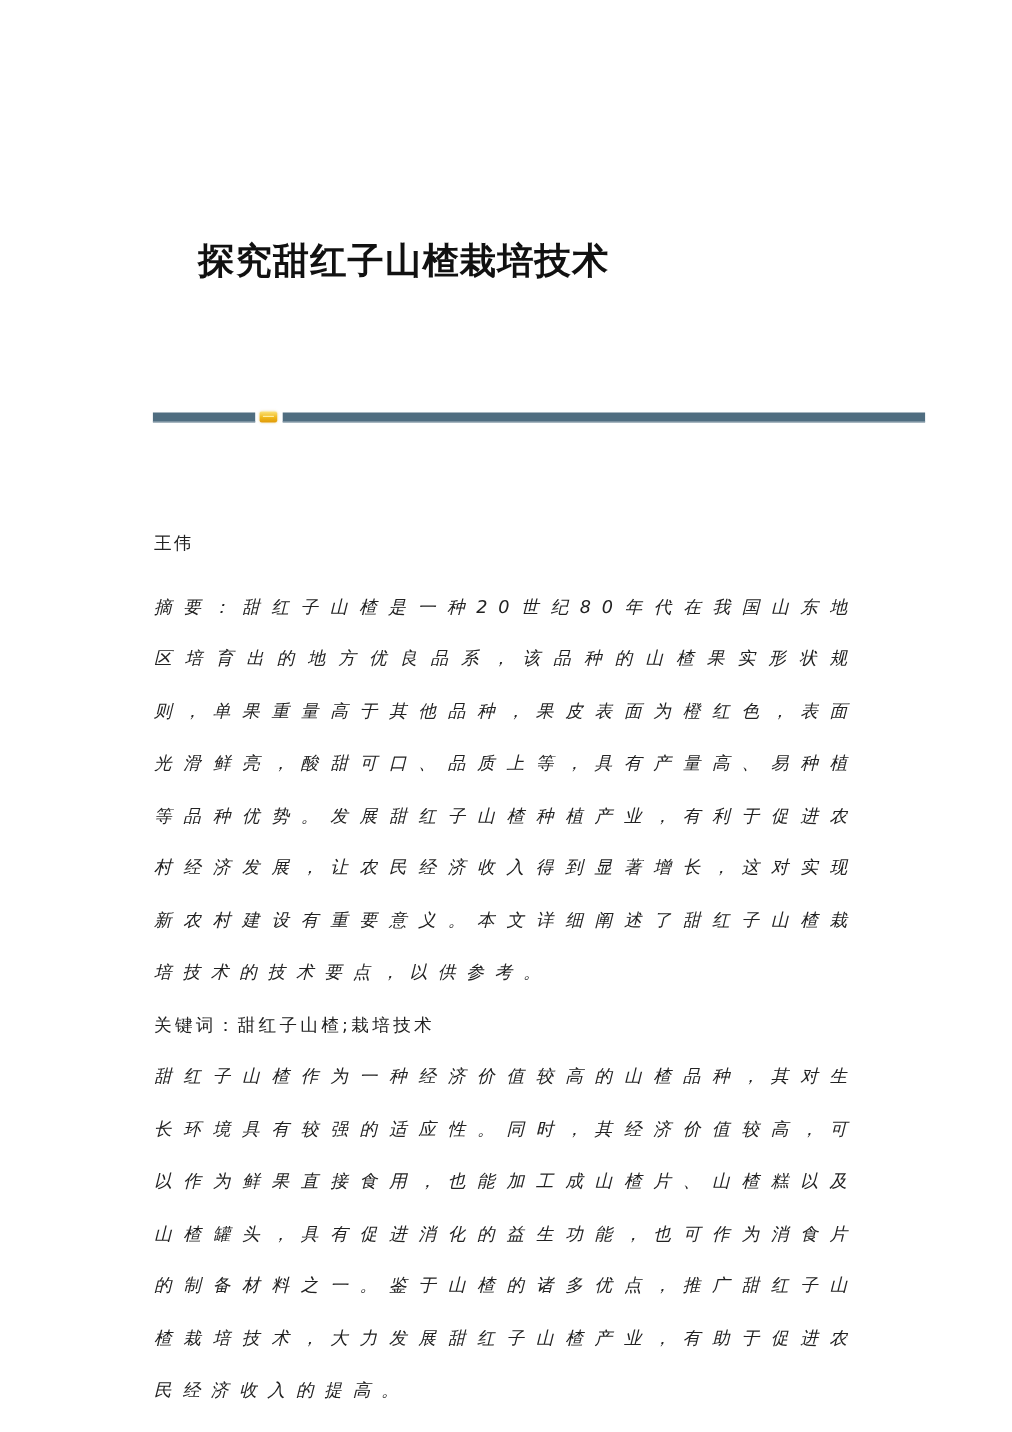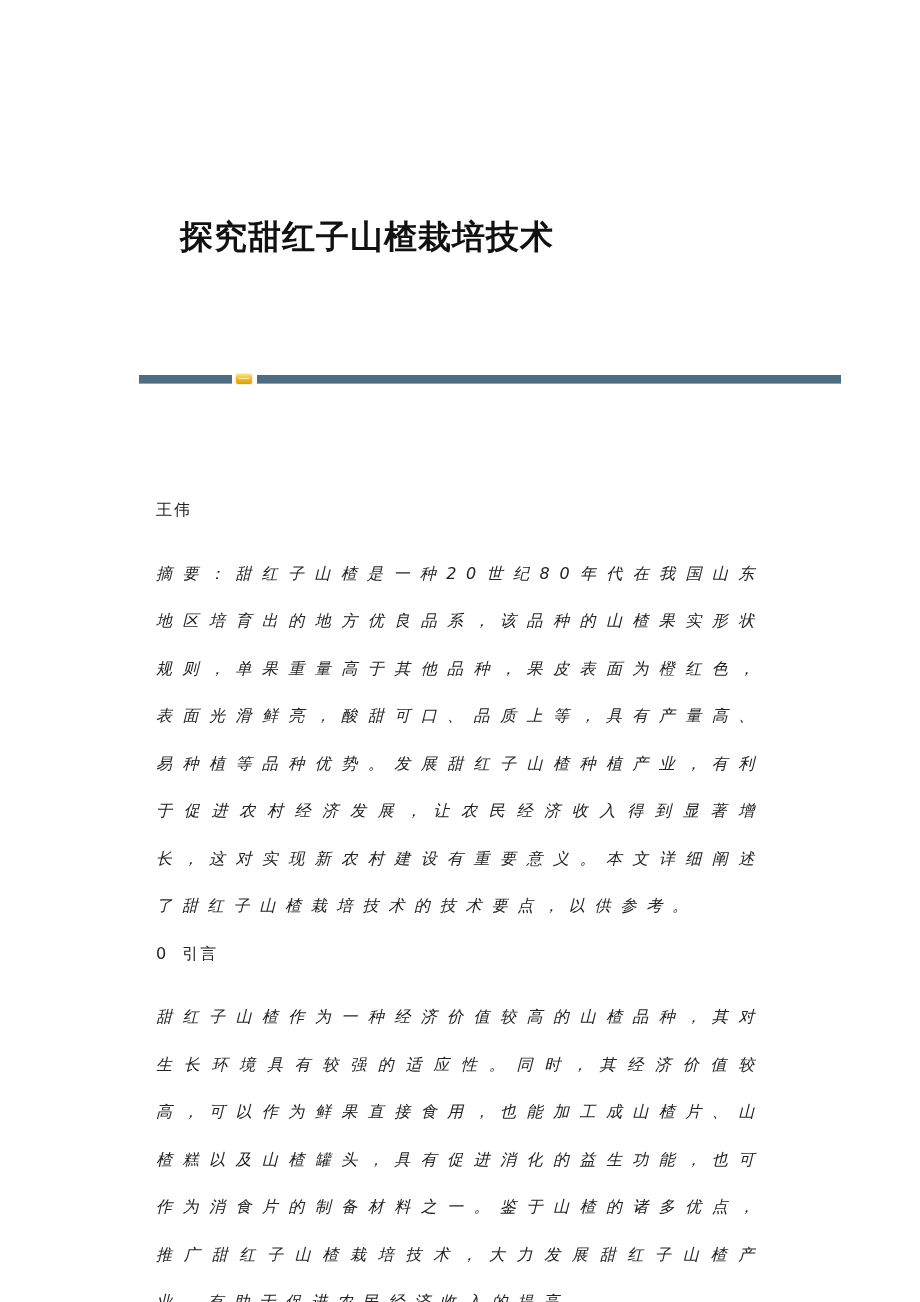--- a/index.html
+++ b/index.html
@@ -66,21 +66,21 @@
       position: absolute;
       left: 140px;
       top: 470px;
       width: 640px;
       font-size: 16px;
       line-height: 47.5px;
       letter-spacing: 9.8px;
       color: #222;
     }
     .content p {
-      margin: 16px;
+      margin: 0;
       text-align: justify;
     }
     .content .author { letter-spacing: 2px; margin-bottom: 10px; }
     .content .para { margin-bottom: 0; font-style: italic; }
     .content .keywords { letter-spacing: 3px; margin-top: 0; }
     .content .section-head { letter-spacing: 2px; margin-top: 0; word-spacing: 10px; }
     .content .section-head .num { margin-right: 14px; }
   </style>
 </head>
 <body>
@@ -89,17 +89,15 @@
 
 <div class="divider">
   <div class="seg left"></div>
   <div class="gem"></div>
   <div class="seg right"></div>
 </div>
 
 <div class="content">
   <p class="author">王伟</p>
   <p class="para">摘要：甜红子山楂是一种20世纪80年代在我国山东地区培育出的地方优良品系，该品种的山楂果实形状规则，单果重量高于其他品种，果皮表面为橙红色，表面光滑鲜亮，酸甜可口、品质上等，具有产量高、易种植等品种优势。发展甜红子山楂种植产业，有利于促进农村经济发展，让农民经济收入得到显著增长，这对实现新农村建设有重要意义。本文详细阐述了甜红子山楂栽培技术的技术要点，以供参考。</p>
-  <p class="section-head">
-    <span class="num">0</span><span>引言</span>
-  </p>
+  <p class="keywords">关键词：甜红子山楂;栽培技术</p>
   <p class="para">甜红子山楂作为一种经济价值较高的山楂品种，其对生长环境具有较强的适应性。同时，其经济价值较高，可以作为鲜果直接食用，也能加工成山楂片、山楂糕以及山楂罐头，具有促进消化的益生功能，也可作为消食片的制备材料之一。鉴于山楂的诸多优点，推广甜红子山楂栽培技术，大力发展甜红子山楂产业，有助于促进农民经济收入的提高。</p>
 </div>
 
 </body></html>

